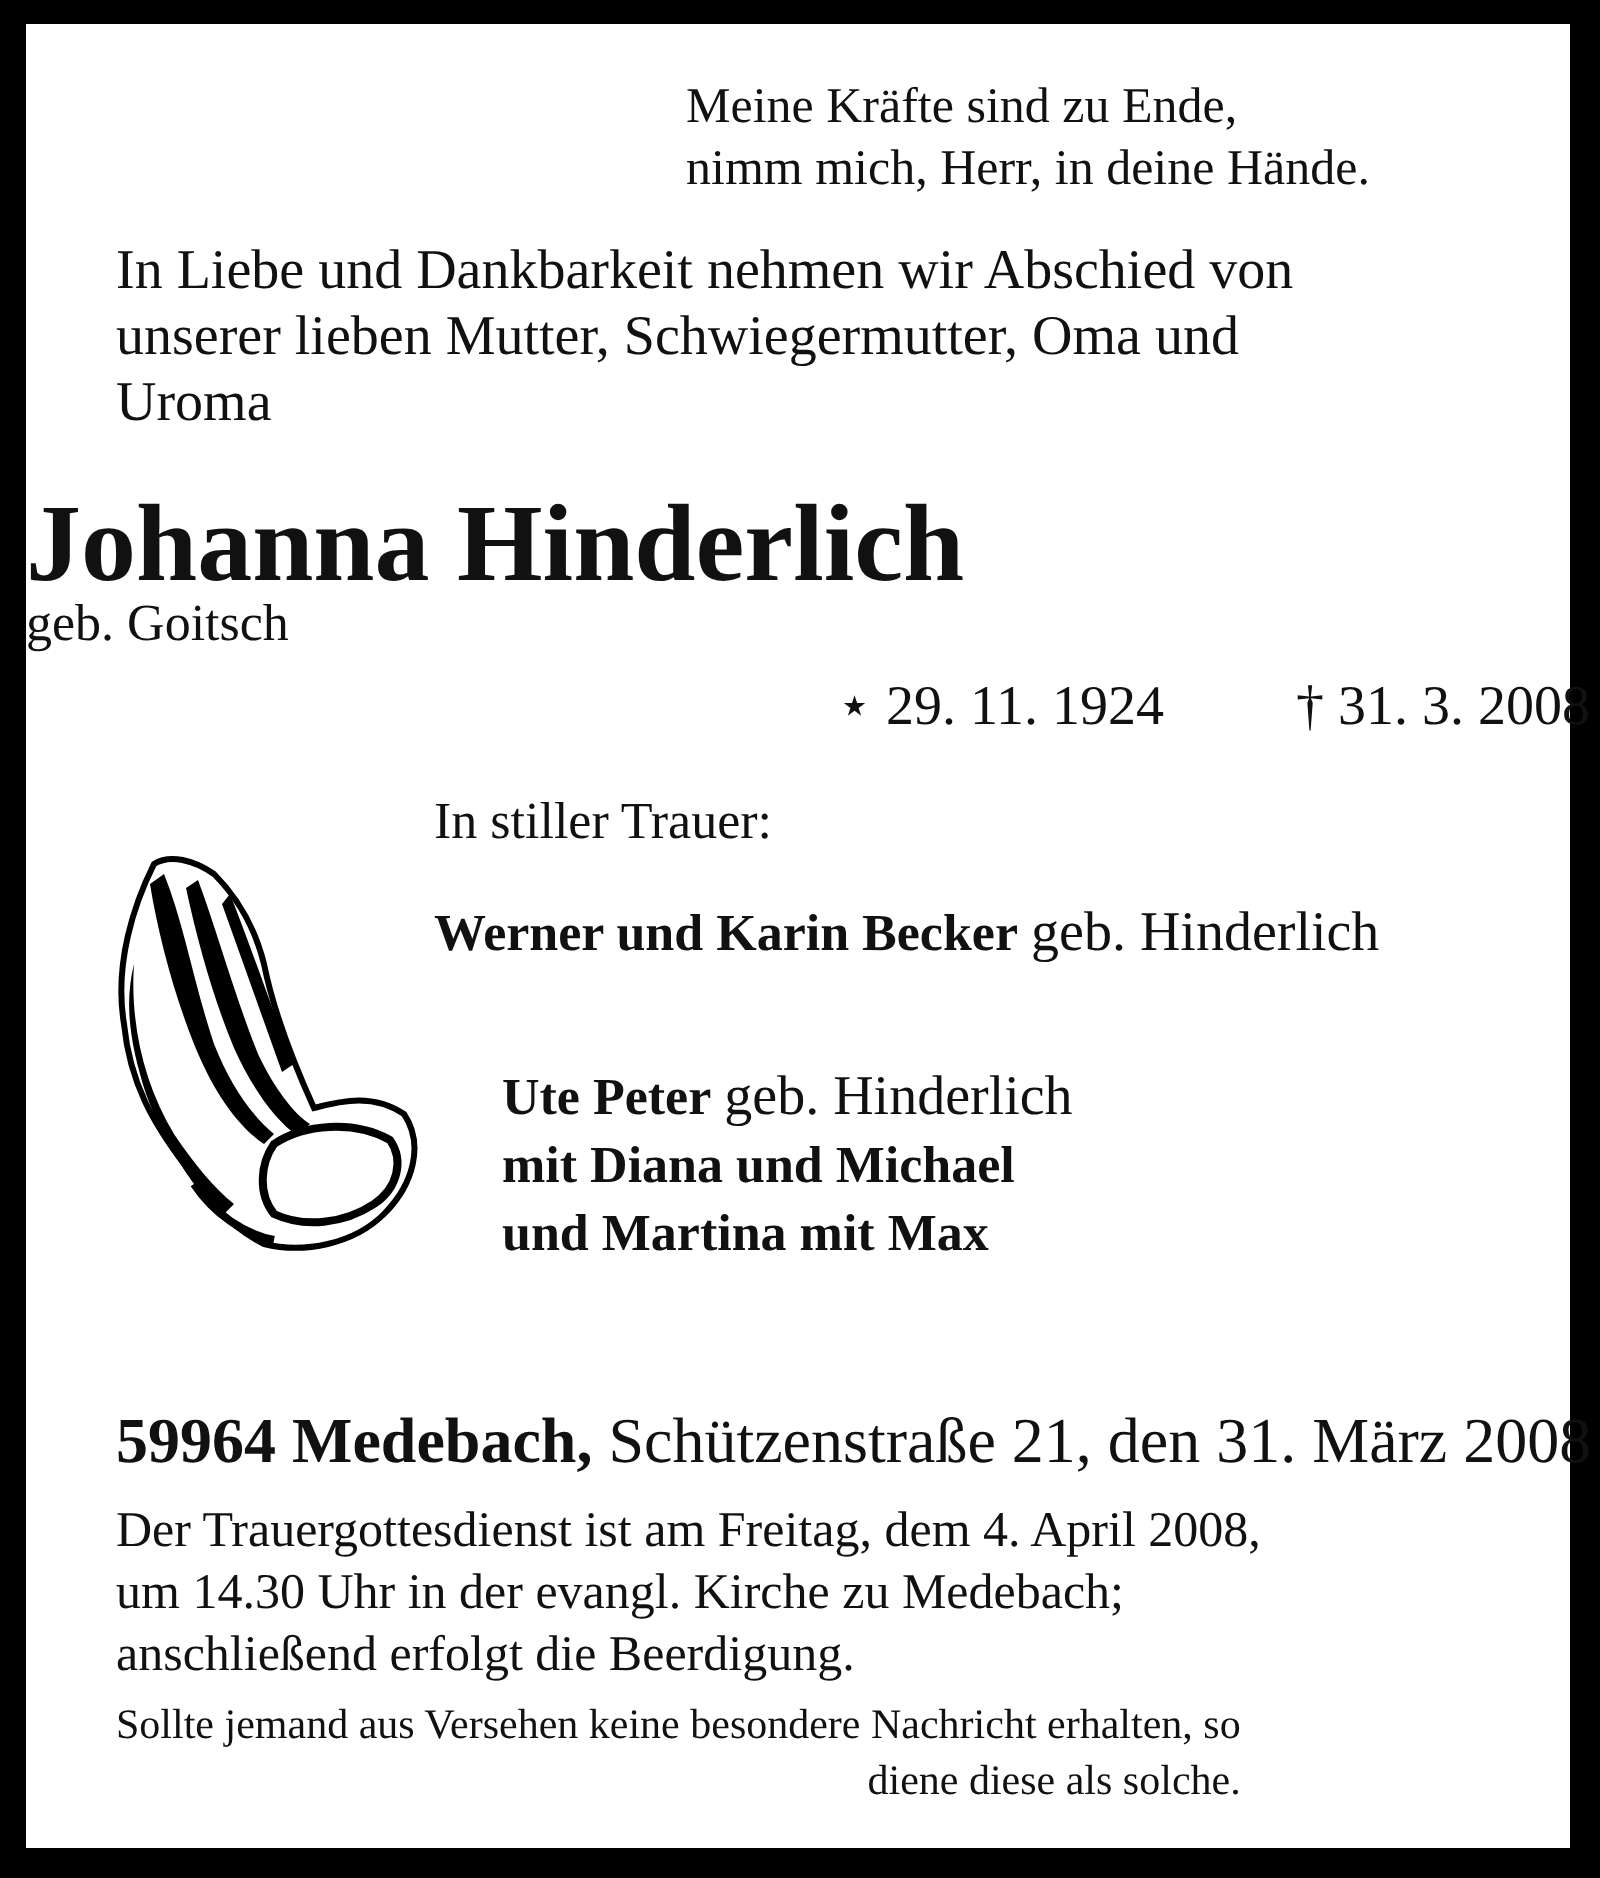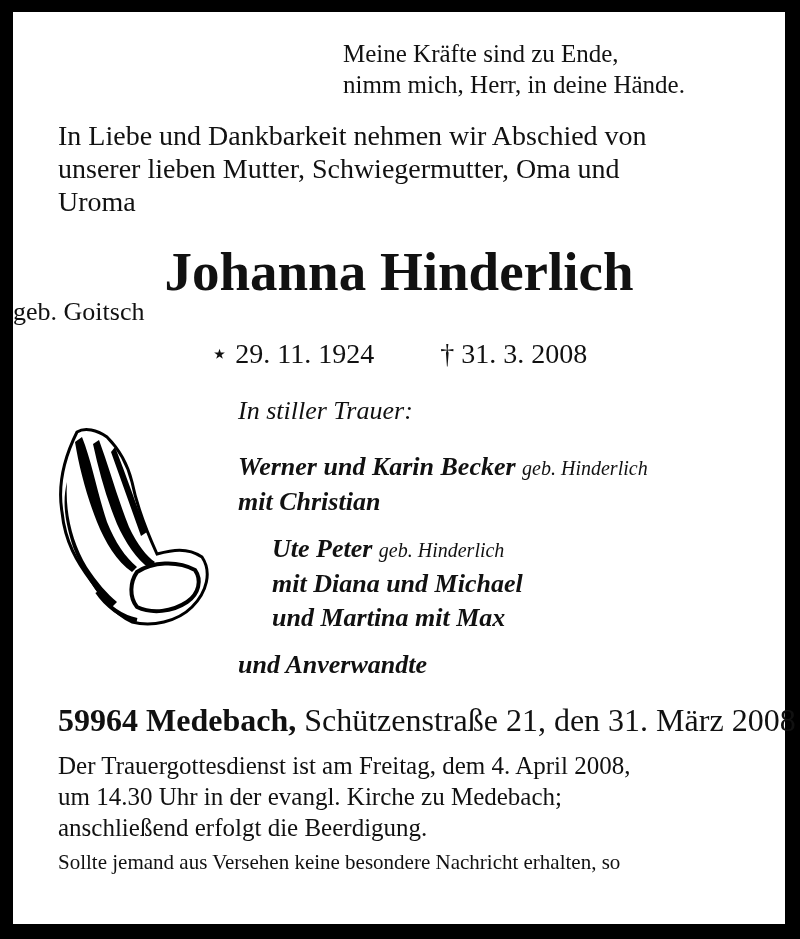--- a/index.html
+++ b/index.html
@@ -2,27 +2,27 @@
 <html><head>
 <meta charset="utf-8">
 <style>
   html, body { margin:0; padding:0; }
   body { width:800px; height:939px; background:#000; position:relative; overflow:hidden;
          font-family: "Liberation Serif", "DejaVu Serif", serif; color:#111; }
   .card { position:absolute; left:13px; top:12px; width:772px; height:912px; background:#fff; }
   .abs { position:absolute; white-space:nowrap; }
   .verse { left:330px; top:26px; font-size:25px; line-height:31px; }
   .intro { left:45px; top:107px; font-size:28px; line-height:33px; white-space:normal; width:700px; }
-  .name { left:0; width:772px; text-align:center; top:228px; font-size:55px; font-weight:bold; line-height:64px; }
+  .name { left:0; width:772px; text-align:left; top:228px; font-size:55px; font-weight:bold; line-height:64px; }
   .maiden { left:0; width:772px; text-align:left; top:285px; font-size:26px; line-height:30px; }
-  .dates { left:0; width:772px; text-align:center; top:325px; font-size:28px; line-height:34px; }
+  .dates { left:0; width:772px; text-align:right; top:325px; font-size:28px; line-height:34px;padding-left:10px; }
   .dates .gap { display:inline-block; width:52px; }
-  .mourn { left:225px; font-size:26px; line-height:34px;font-style:italic; }
+  .mourn { left:204px; font-size:26px; line-height:34px; }
   .b { font-weight:bold; }
-  .nb { font-weight:normal; font-size:20px; }
+  .nb { font-weight:normal; font-size:28px; }
   .loc { left:45px; top:692px; font-size:32px; line-height:32px; }
   .service { left:45px; top:738px; font-size:25px; line-height:31px; }
   .note { left:45px; top:836px; font-size:21px; line-height:28px;text-align:right; }
   .hands { position:absolute; left:24px; top:410px; width:176px; height:205px; }
 </style>
 </head>
 <body>
 
 <div class="card">
 
@@ -57,42 +57,41 @@
     <path d="M60 170 C70 185 85 195 100 198" fill="none" stroke="#000" stroke-width="4"></path>
   </svg>
 
   <div class="abs mourn" style="top:382px;">In stiller Trauer:</div>
 
   <div class="abs mourn" style="top:438px;">
     <div>
       <span class="b">Werner und Karin Becker</span>
       <span class="nb">geb. Hinderlich</span>
     </div>
-    <div class="b">mit Christian</div>
   </div>
 
   <div class="abs mourn" style="top:520px;margin-left:34px;">
     <div>
       <span class="b">Ute Peter</span>
       <span class="nb">geb. Hinderlich</span>
     </div>
     <div class="b">mit Diana und Michael</div>
     <div class="b">und Martina mit Max</div>
   </div>
 
-  <div class="abs mourn b" style="top:636px;">und Anverwandte</div>
 
   <div class="abs loc">
     <span class="b">59964 Medebach,</span>
     <span>Schützenstraße 21, den 31. März 2008</span>
   </div>
 
   <div class="abs service">
     <div>Der Trauergottesdienst ist am Freitag, dem 4. April 2008,</div>
     <div>um 14.30 Uhr in der evangl. Kirche zu Medebach;</div>
     <div>anschließend erfolgt die Beerdigung.</div>
   </div>
 
   <div class="abs note">
     <div>Sollte jemand aus Versehen keine besondere Nachricht erhalten, so</div>
+    <div>diene diese als solche.</div>
   </div>
 
 </div>
 
 </body></html>

